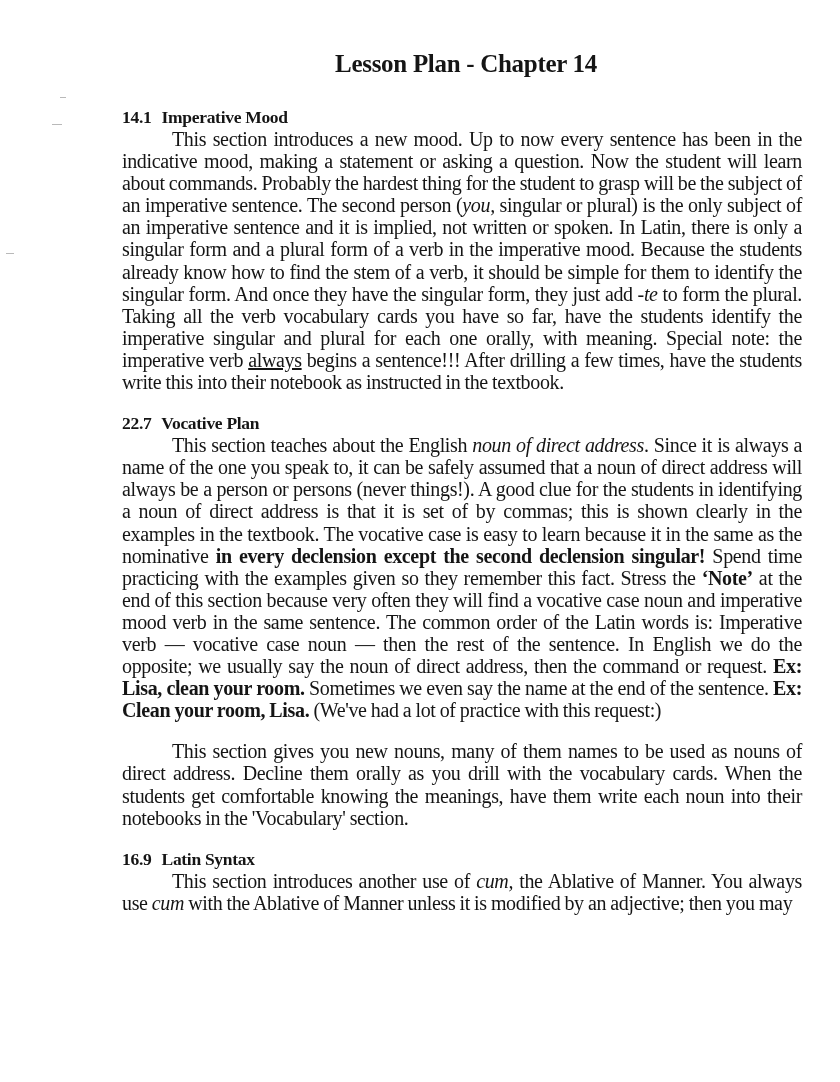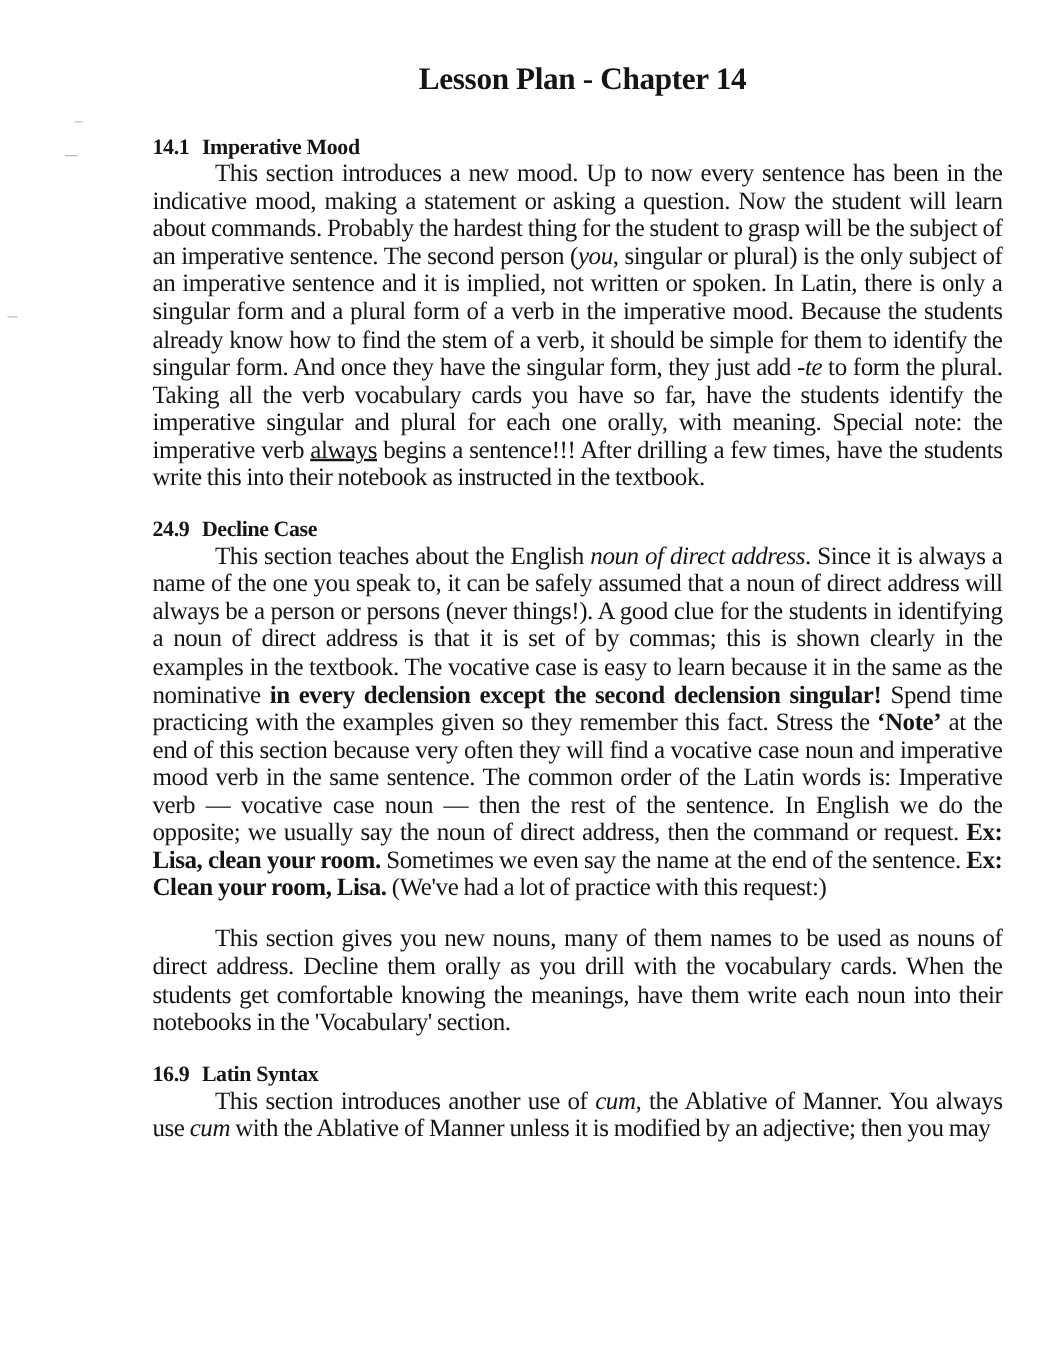--- a/index.html
+++ b/index.html
@@ -85,22 +85,22 @@
     <div class="section">
       <p class="section-heading">
         <span class="num">14.1</span>
         <span>Imperative Mood</span>
       </p>
       <p class="body-text">This section introduces a new mood.  Up to now every sentence has been in the indicative mood, making a statement or asking a question.  Now the student will learn about commands.  Probably the hardest thing for the student to grasp will be the subject of an imperative sentence. The second person (<span class="it">you,</span> singular or plural) is the only subject of an imperative sentence and it is implied, not written or spoken.  In Latin, there is only a singular form and a plural form of a verb in the imperative mood.  Because the students already know how to find the stem of a verb, it should be simple for them to identify the singular form.  And once they have the singular form, they just add <span class="it">-te</span> to form the plural. Taking all the verb vocabulary cards you have so far, have the students identify the imperative singular and plural for each one orally, with meaning.  Special note: the imperative verb <span class="u">always</span> begins a sentence!!!  After drilling a few times, have the students write this into their notebook as instructed in the textbook.</p>
     </div>
 
     <div class="section">
       <p class="section-heading">
-        <span class="num">24.9</span>
-        <span>Decline Case</span>
+        <span class="num">22.7</span>
+        <span>Vocative Plan</span>
       </p>
       <p class="body-text">This section teaches about the English <span class="it">noun of direct address</span>.  Since it is always a name of the one you speak to, it can be safely assumed that a noun of direct address will always be a person or persons (never things!).  A good clue for the students in identifying a noun of direct address is that it is set of by commas; this is shown clearly in the examples in the textbook.  The vocative case is easy to learn because it in the same as the nominative <span class="b">in every declension except the second declension singular!</span>  Spend time practicing with the examples given so they remember this fact.  Stress the <span class="b">‘Note’</span> at the end of this section because very often they will find a vocative case noun and imperative mood verb in the same sentence.  The common order of the Latin words is: Imperative verb — vocative case noun — then the rest of the sentence. In English we do the opposite; we usually say the noun of direct address, then the command or request. <span class="b">Ex: Lisa, clean your room.</span>  Sometimes we even say the name at the end of the sentence. <span class="b">Ex: Clean your room, Lisa.</span>  (We've had a lot of practice with this request:)</p>
     </div>
 
     <div class="section">
       <p class="body-text">This section gives you new nouns, many of them names to be used as nouns of direct address.  Decline them orally as you drill with the vocabulary cards.  When the students get comfortable knowing the meanings, have them write each noun into their notebooks in the 'Vocabulary' section.</p>
     </div>
 
     <div class="section">
       <p class="section-heading">

